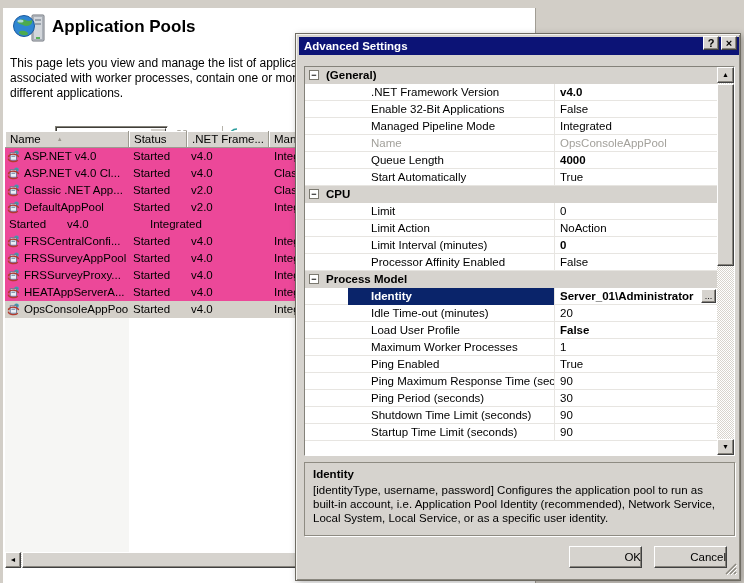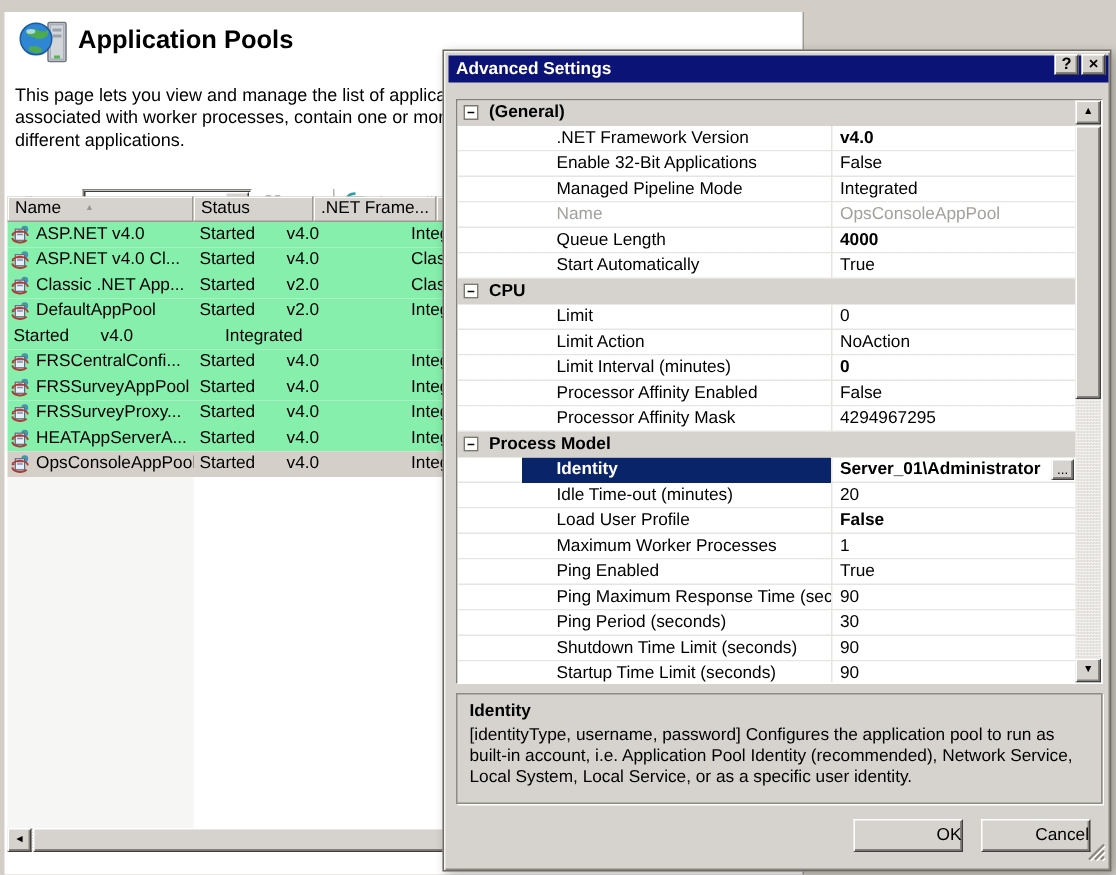--- a/index.html
+++ b/index.html
@@ -42,26 +42,26 @@
   #showall-icon { left:225px; top:4px; }
   #showall-label { left:242px; top:6px; color:#000; }
 
   
   #list-header { position:absolute; left:2px; top:123px; width:531px; height:17px; display:flex; background:#d6d3ce; }
   .hc {
     height:17px; line-height:16px; padding-left:5px; font-size:11.5px; overflow:hidden; white-space:nowrap;
     background:#d6d3ce; border-right:1px solid #9d9a90; border-bottom:1px solid #9d9a90;
     box-shadow: inset 1px 1px 0 #fff;
   }
-  .hc1 { width:124px; } .hc2 { width:80px; } .hc3 { width:82px; } .hc4 { flex:1; }
+  .hc1 { width:124px; } .hc2 { width:58px; } .hc3 { width:82px; } .hc4 { flex:1; }
   .sort { font-size:6px; color:#9b978e; margin-left:16px; vertical-align:2px; }
 
   #col-shade { position:absolute; left:2px; top:310px; width:124px; height:234px; background:#f6f6f4; }
   #list-body { position:absolute; left:2px; top:140px; width:531px; }
-  .lrow { display:flex; height:17px; align-items:center; background:#86efac; }
+  .lrow { display:flex; height:17px; align-items:center; background:#ec4899; }
   .lrow.sel { background:#d4d0c9; }
   .lc { height:17px; line-height:17px; white-space:nowrap; overflow:hidden; }
   .c1 { width:124px; padding-left:2px; display:flex; align-items:center; }
   .c1 svg { flex:0 0 13px; margin-right:4px; }
   .c2 { width:58px; padding-left:4px; } .c3 { width:82px; padding-left:4px; } .c4 { flex:1; padding-left:5px; }
 
   
   #hscroll { position:absolute; left:2px; top:544px; width:531px; height:16px;
     background-image:conic-gradient(#fff 0 90deg,#d8d4cd 0 180deg,#fff 0 270deg,#d8d4cd 0); background-size:2px 2px; }
   .sbtn {
@@ -415,24 +415,20 @@
           <div class="gval">NoAction</div>
         </div>
         <div class="grow gprop">
           <div class="gname">Limit Interval (minutes)</div>
           <div class="gval gbold">0</div>
         </div>
         <div class="grow gprop">
           <div class="gname">Processor Affinity Enabled</div>
           <div class="gval">False</div>
         </div>
-        <div class="grow gprop">
-          <div class="gname">Processor Affinity Mask</div>
-          <div class="gval">4294967295</div>
-        </div>
         <div class="grow gsec">
           <span class="minusbox">−</span>
           <span class="seclabel">Process Model</span>
         </div>
         <div class="grow gprop gsel">
           <div class="gname">Identity</div>
           <div class="gval gbold">Server_01\Administrator<button class="gbtn">...</button></div>
         </div>
         <div class="grow gprop">
           <div class="gname">Idle Time-out (minutes)</div>

